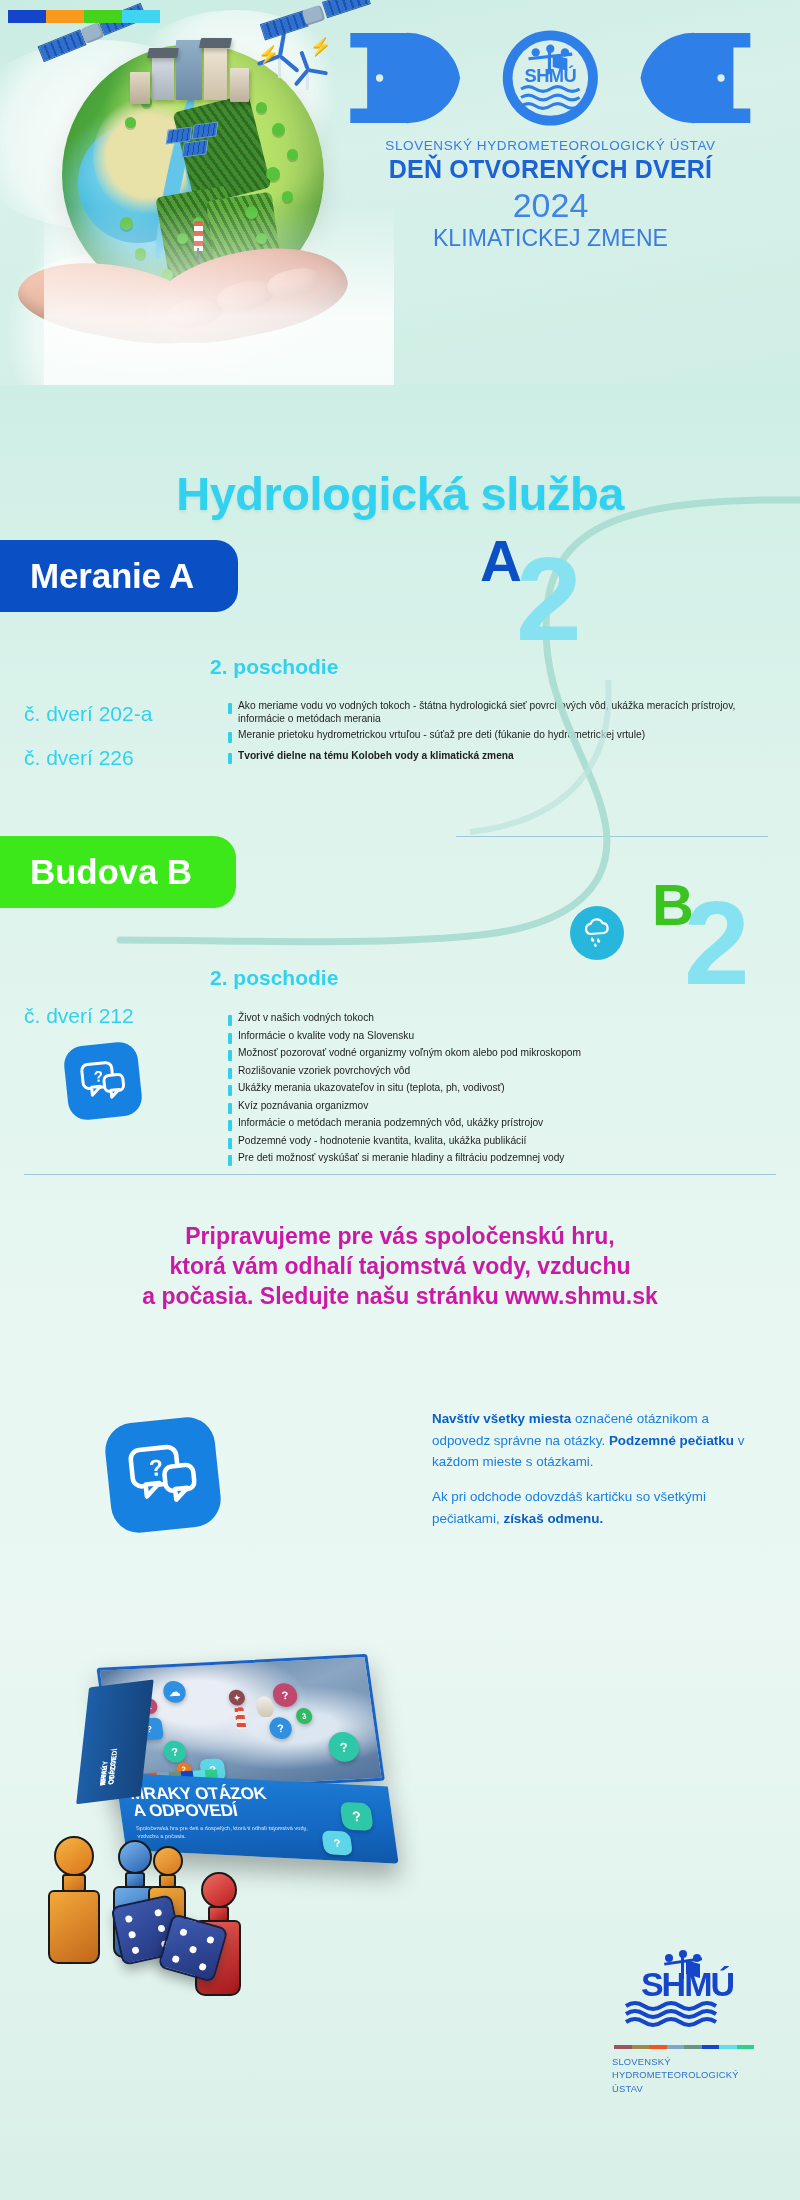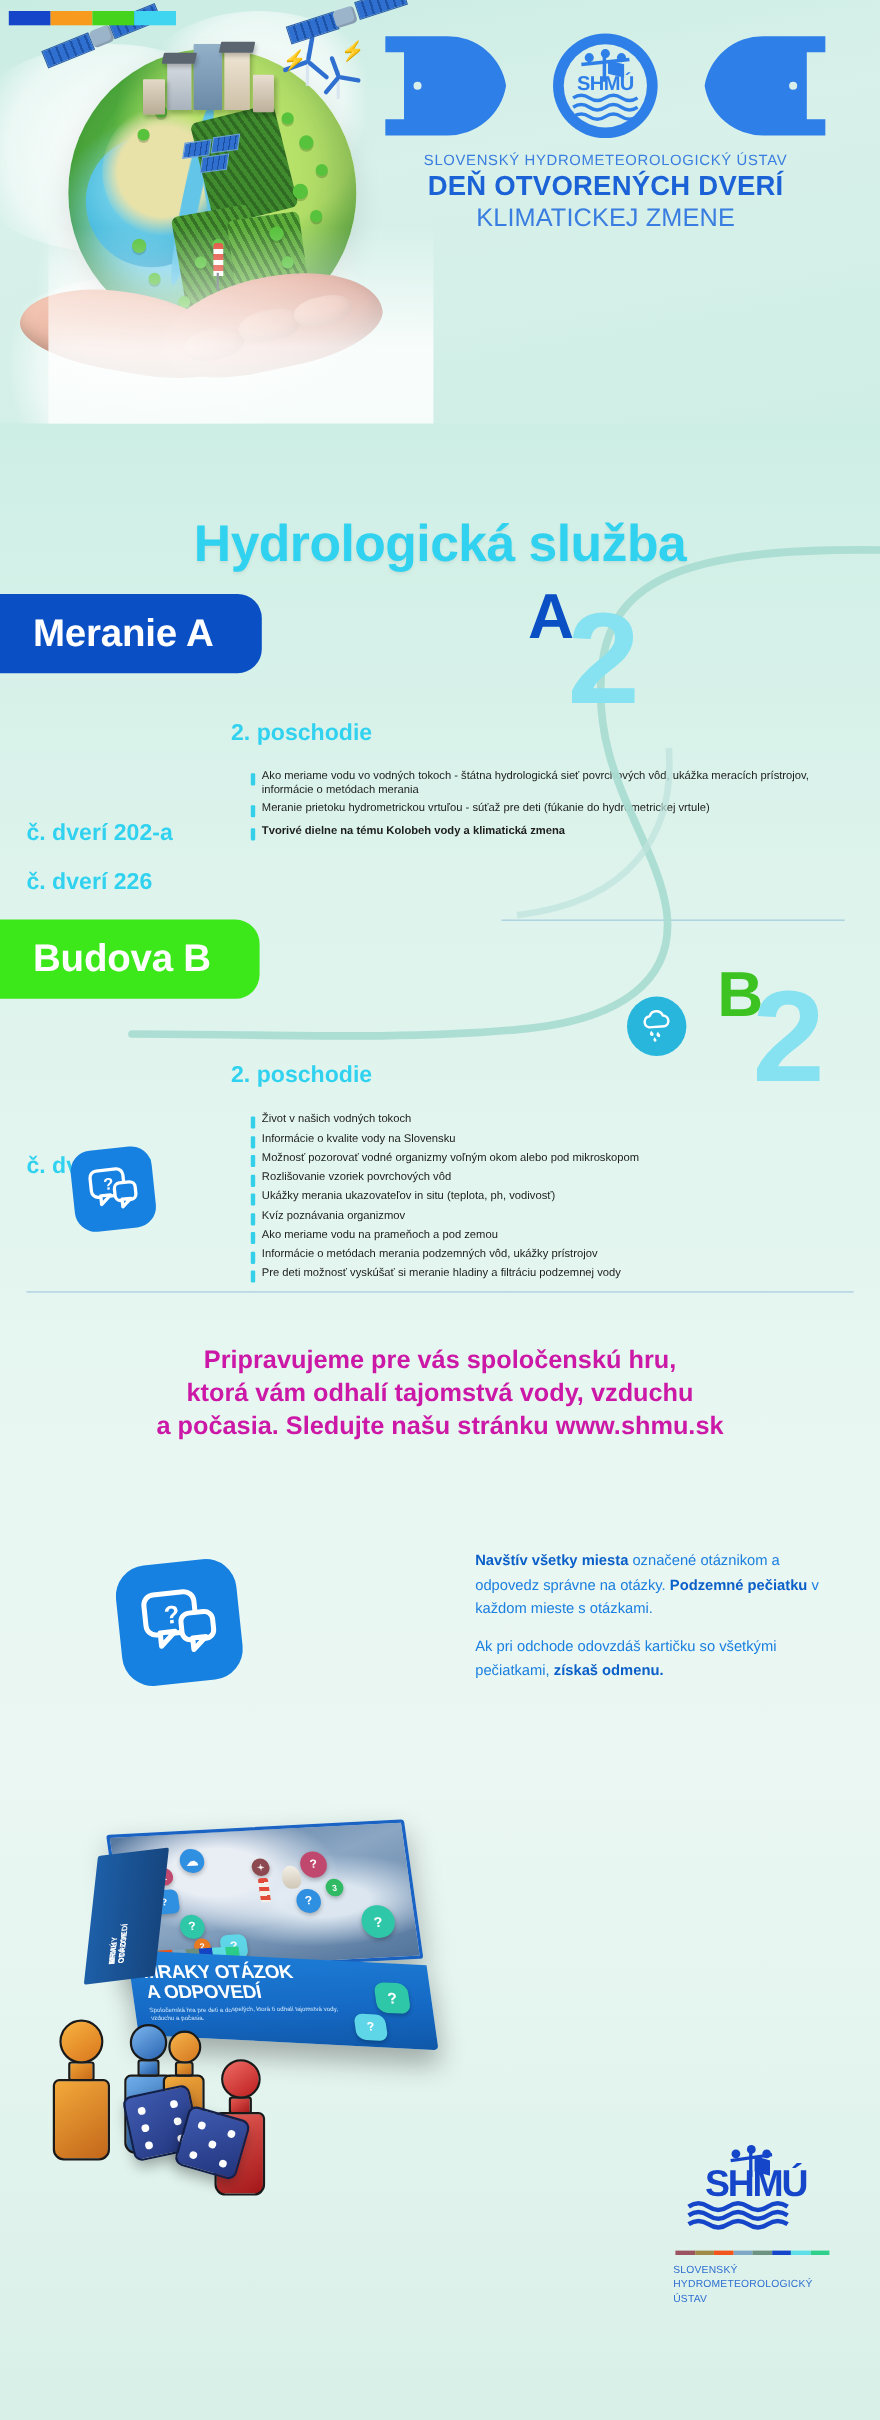--- a/index.html
+++ b/index.html
@@ -119,21 +119,21 @@
   .pill {
     position:absolute; left:-30px; display:flex; align-items:center;
     padding-left:60px; padding-right:44px;
     height:72px; border-radius:0 22px 22px 0;
     color:#fff; font-size:35px; font-weight:700; letter-spacing:-.2px;
   }
   .pill-a { background:#0a4fc4; top:540px; }
   .pill-b { background:#3ce81a; top:836px; }
 
   .floor { position:absolute; color:#31d2ef; font-size:21px; font-weight:700; }
-  .doorno { position:absolute; color:#31d2ef; font-size:21px; font-weight:700; white-space:nowrap;margin-top:44px; }
+  .doorno { position:absolute; color:#31d2ef; font-size:21px; font-weight:400; white-space:nowrap; }
 
   .bullets { position:absolute; }
   .bullet { display:flex; align-items:flex-start; gap:6px; margin-bottom:3.5px; }
   .bullet .tick { flex:0 0 auto; width:4px; height:11px; background:#34cfe8; margin-top:3px; border-radius:1px; }
   .bullet .txt { color:#1d1d1b; font-size:10.2px; line-height:1.25; }
 
   
   .wm { position:absolute; font-weight:700; line-height:1; z-index:2; }
   .wm-num { color:#86e2f0; font-size:118px; }
   .wm-a { color:#0a4fc4; font-size:58px; }
@@ -312,20 +312,21 @@
           <path d="M146 57 q6 -4 12 0 t12 0 t12 0 t12 0" stroke="#2f7fe8" stroke-width="2.6" fill="none"></path>
           <path d="M146 64 q6 -4 12 0 t12 0 t12 0 t12 0" stroke="#2f7fe8" stroke-width="2.6" fill="none"></path>
         </g>
 
         <path d="M334 4 h-46 a44 44 0 0 0 -44 37 v0 a44 44 0 0 0 44 37 h46 v-12 h-14 v-50 h14 z" fill="#2f7fe8"></path>
         <path d="M320 12 h-32 a33 33 0 0 0 -33 29 a33 33 0 0 0 33 29 h32 z" fill="#2f7fe8"></path>
         <circle cx="310" cy="41" r="3" fill="#d9efe9"></circle>
       </svg>
       <div class="dod-line1">SLOVENSKÝ HYDROMETEOROLOGICKÝ ÚSTAV</div>
       <div class="dod-line2">DEŇ OTVORENÝCH DVERÍ</div>
+      <div class="dod-year">2024</div>
       <div class="dod-sub">KLIMATICKEJ ZMENE</div>
     </div>
   </div>
 
   <div class="sec-title">Hydrologická služba</div>
 
   <svg class="swoosh" viewBox="0 0 800 880">
     <path d="M800 120 C640 118 560 140 548 220 C534 320 596 380 606 448 C614 510 566 548 470 556 C360 566 240 560 120 560" fill="none" stroke="#aadcd2" stroke-width="7" stroke-linecap="round" opacity="0.95"></path>
     <path d="M608 300 C614 380 572 440 470 452" fill="none" stroke="#bde3dd" stroke-width="6" opacity="0.7"></path>
   </svg>
@@ -408,25 +409,25 @@
     <div class="bullet">
         <span class="tick"></span>
         <span class="txt">Ukážky merania ukazovateľov in situ (teplota, ph, vodivosť)</span>
       </div>
     <div class="bullet">
         <span class="tick"></span>
         <span class="txt">Kvíz poznávania organizmov</span>
       </div>
     <div class="bullet">
         <span class="tick"></span>
-        <span class="txt">Ako meriame vodu na prameňoch a pod zemou</span>
-      </div>
-    <div class="bullet">
-        <span class="tick"></span>
         <span class="txt">Informácie o metódach merania podzemných vôd, ukážky prístrojov</span>
+      </div>
+    <div class="bullet">
+        <span class="tick"></span>
+        <span class="txt">Podzemné vody - hodnotenie kvantita, kvalita, ukážka publikácií</span>
       </div>
     <div class="bullet">
         <span class="tick"></span>
         <span class="txt">Pre deti možnosť vyskúšať si meranie hladiny a filtráciu podzemnej vody</span>
       </div>
   </div>
 
   <div class="divider" style="left:24px;top:1174px;width:752px;"></div>
 
   <div class="promo">

